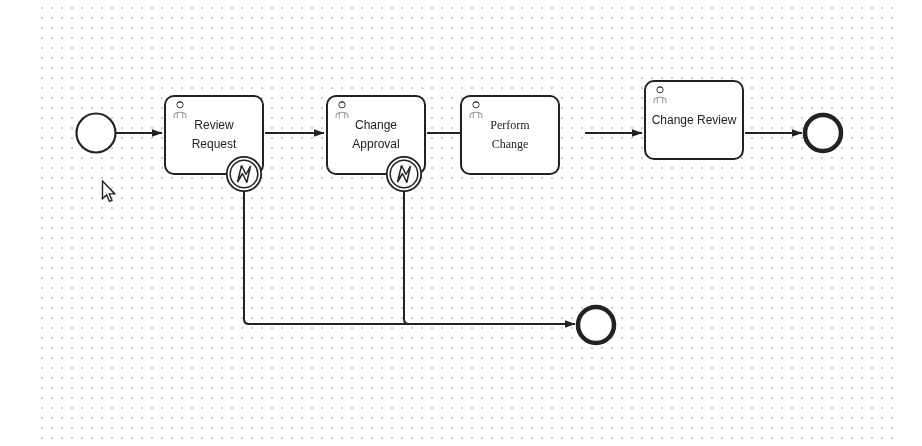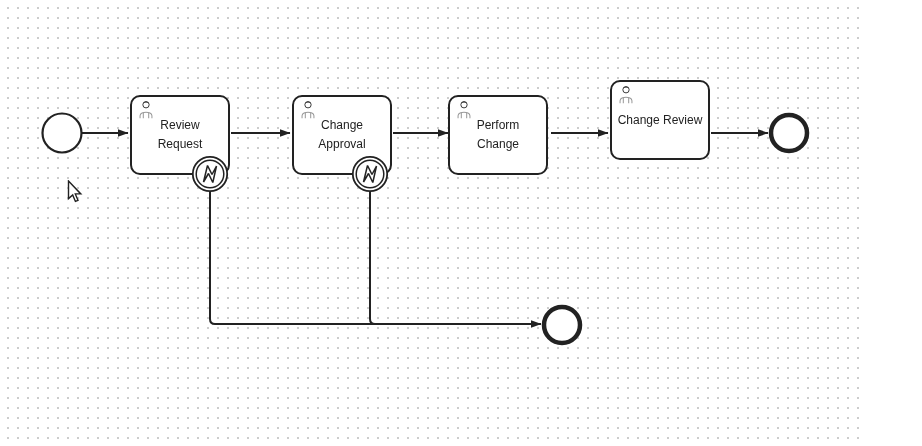--- a/index.html
+++ b/index.html
@@ -7,20 +7,21 @@
   body { font-family: "Liberation Sans", sans-serif; }
 
   .canvas {
     position: relative;
     width: 864px;
     height: 446px;
     background-color: #ffffff;
     background-image: radial-gradient(circle, #cccccc 0.9px, transparent 1.1px);
     background-size: 10px 10px;
     background-position: 3px 3px;
+    margin-left: 34px;
   }
 
   svg.connections {
     position: absolute;
     left: 0; top: 0;
     width: 922px; height: 446px;
     z-index: 1;
   }
 
   .task {
@@ -59,21 +60,21 @@
 
   .cursor {
     position: absolute;
     z-index: 5;
     width: 16px;
     height: 23px;
   }
 
   #task-review-request { left: 130px; top: 95px; }
   #task-change-approval { left: 292px; top: 95px; }
-  #task-perform-change  { left: 448px; top: 95px; }
+  #task-perform-change  { left: 426px; top: 95px; font-family: Liberation Serif, serif; }
   #task-change-review   { left: 610px; top: 80px; }
 
   #boundary-event-1 { left: 190px; top: 154px; }
   #boundary-event-2 { left: 350px; top: 154px; }
 
   #mouse-cursor { left: 67px; top: 180px; }
 </style>
 </head>
 <body>
 

